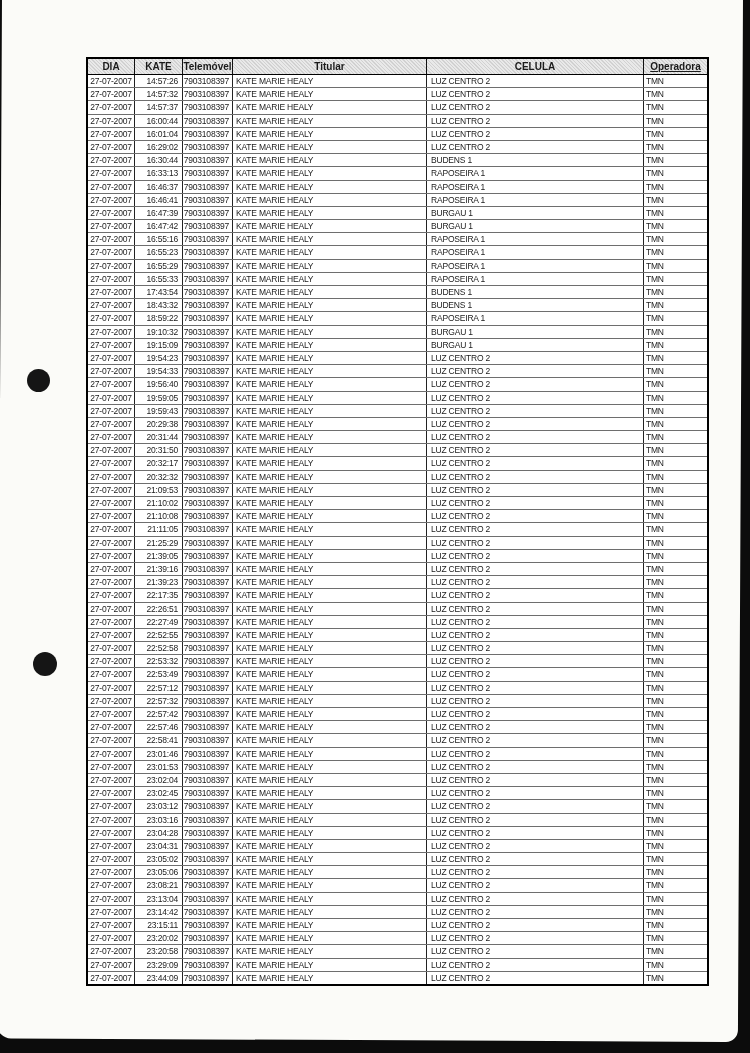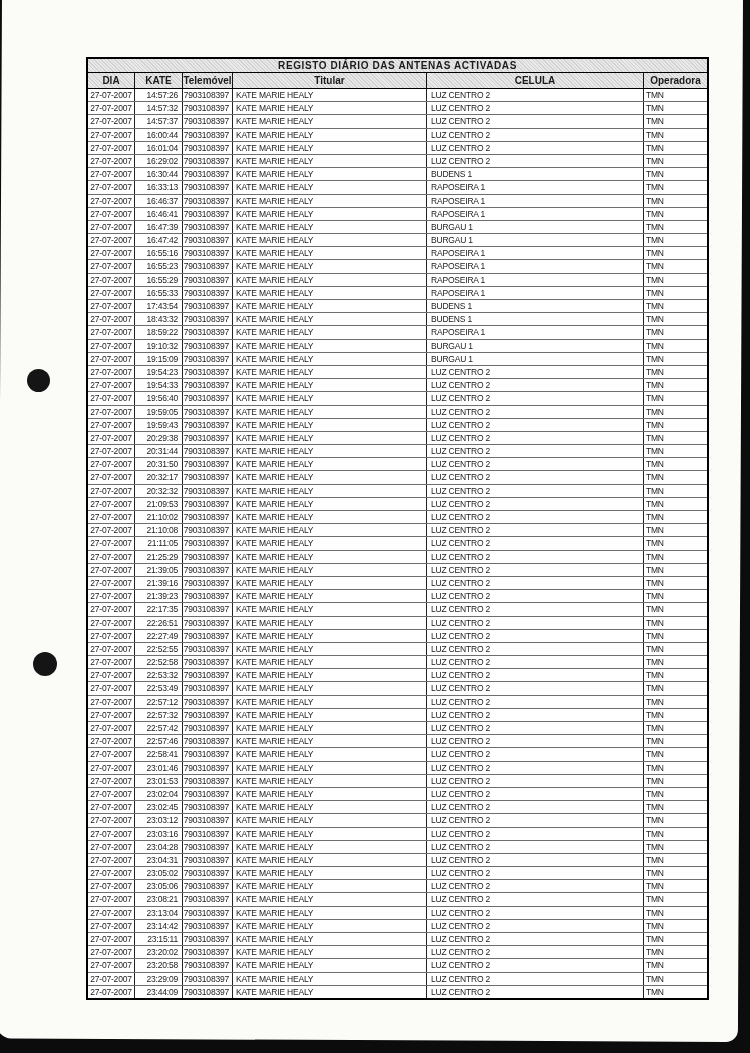--- a/index.html
+++ b/index.html
@@ -103,21 +103,21 @@
     background-image: repeating-linear-gradient(45deg, rgba(0,0,0,0.10) 0 1px, transparent 1px 2.5px);
   }
   #header-row .hcell {
     font-size: 10px;
     font-weight: bold;
     line-height: 15px;
     text-align: center;
     border-right: 1px solid #111;
     overflow: hidden;
   }
-  #header-row .hcell:last-child { border-right: none; }
+  #header-row .hcell:last-child { border-right: none; text-decoration: underline; }
   .trow {
     height: 12.2px;
     border-bottom: 1px solid #6e6e6e;
   }
   #rows .trow:last-child { border-bottom: none; }
   .tcell {
     font-size: 8.5px;
     letter-spacing: -0.2px;
     line-height: 12.2px;
     border-right: 1px solid #222;
@@ -145,21 +145,20 @@
     <div id="hole-bottom" class="hole"></div>
 
     <div id="watermark">
       <div class="wm-inner">
         <span class="wm-line wm-line-1">MINISTÉRIO PÚBLICO DE PORTIMÃO</span>
         <span class="wm-line wm-line-2">PROIBIDA A REPRODUÇÃO</span>
       </div>
     </div>
 
     <div id="log-table">
-      <div id="table-title">REGISTO DIÁRIO DAS ANTENAS ACTIVADAS</div>
 
       <div id="header-row" class="grid-row">
         <div class="hcell">DIA</div>
         <div class="hcell">KATE</div>
         <div class="hcell">Telemóvel</div>
         <div class="hcell">Titular</div>
         <div class="hcell">CELULA</div>
         <div class="hcell">Operadora</div>
       </div>
 

